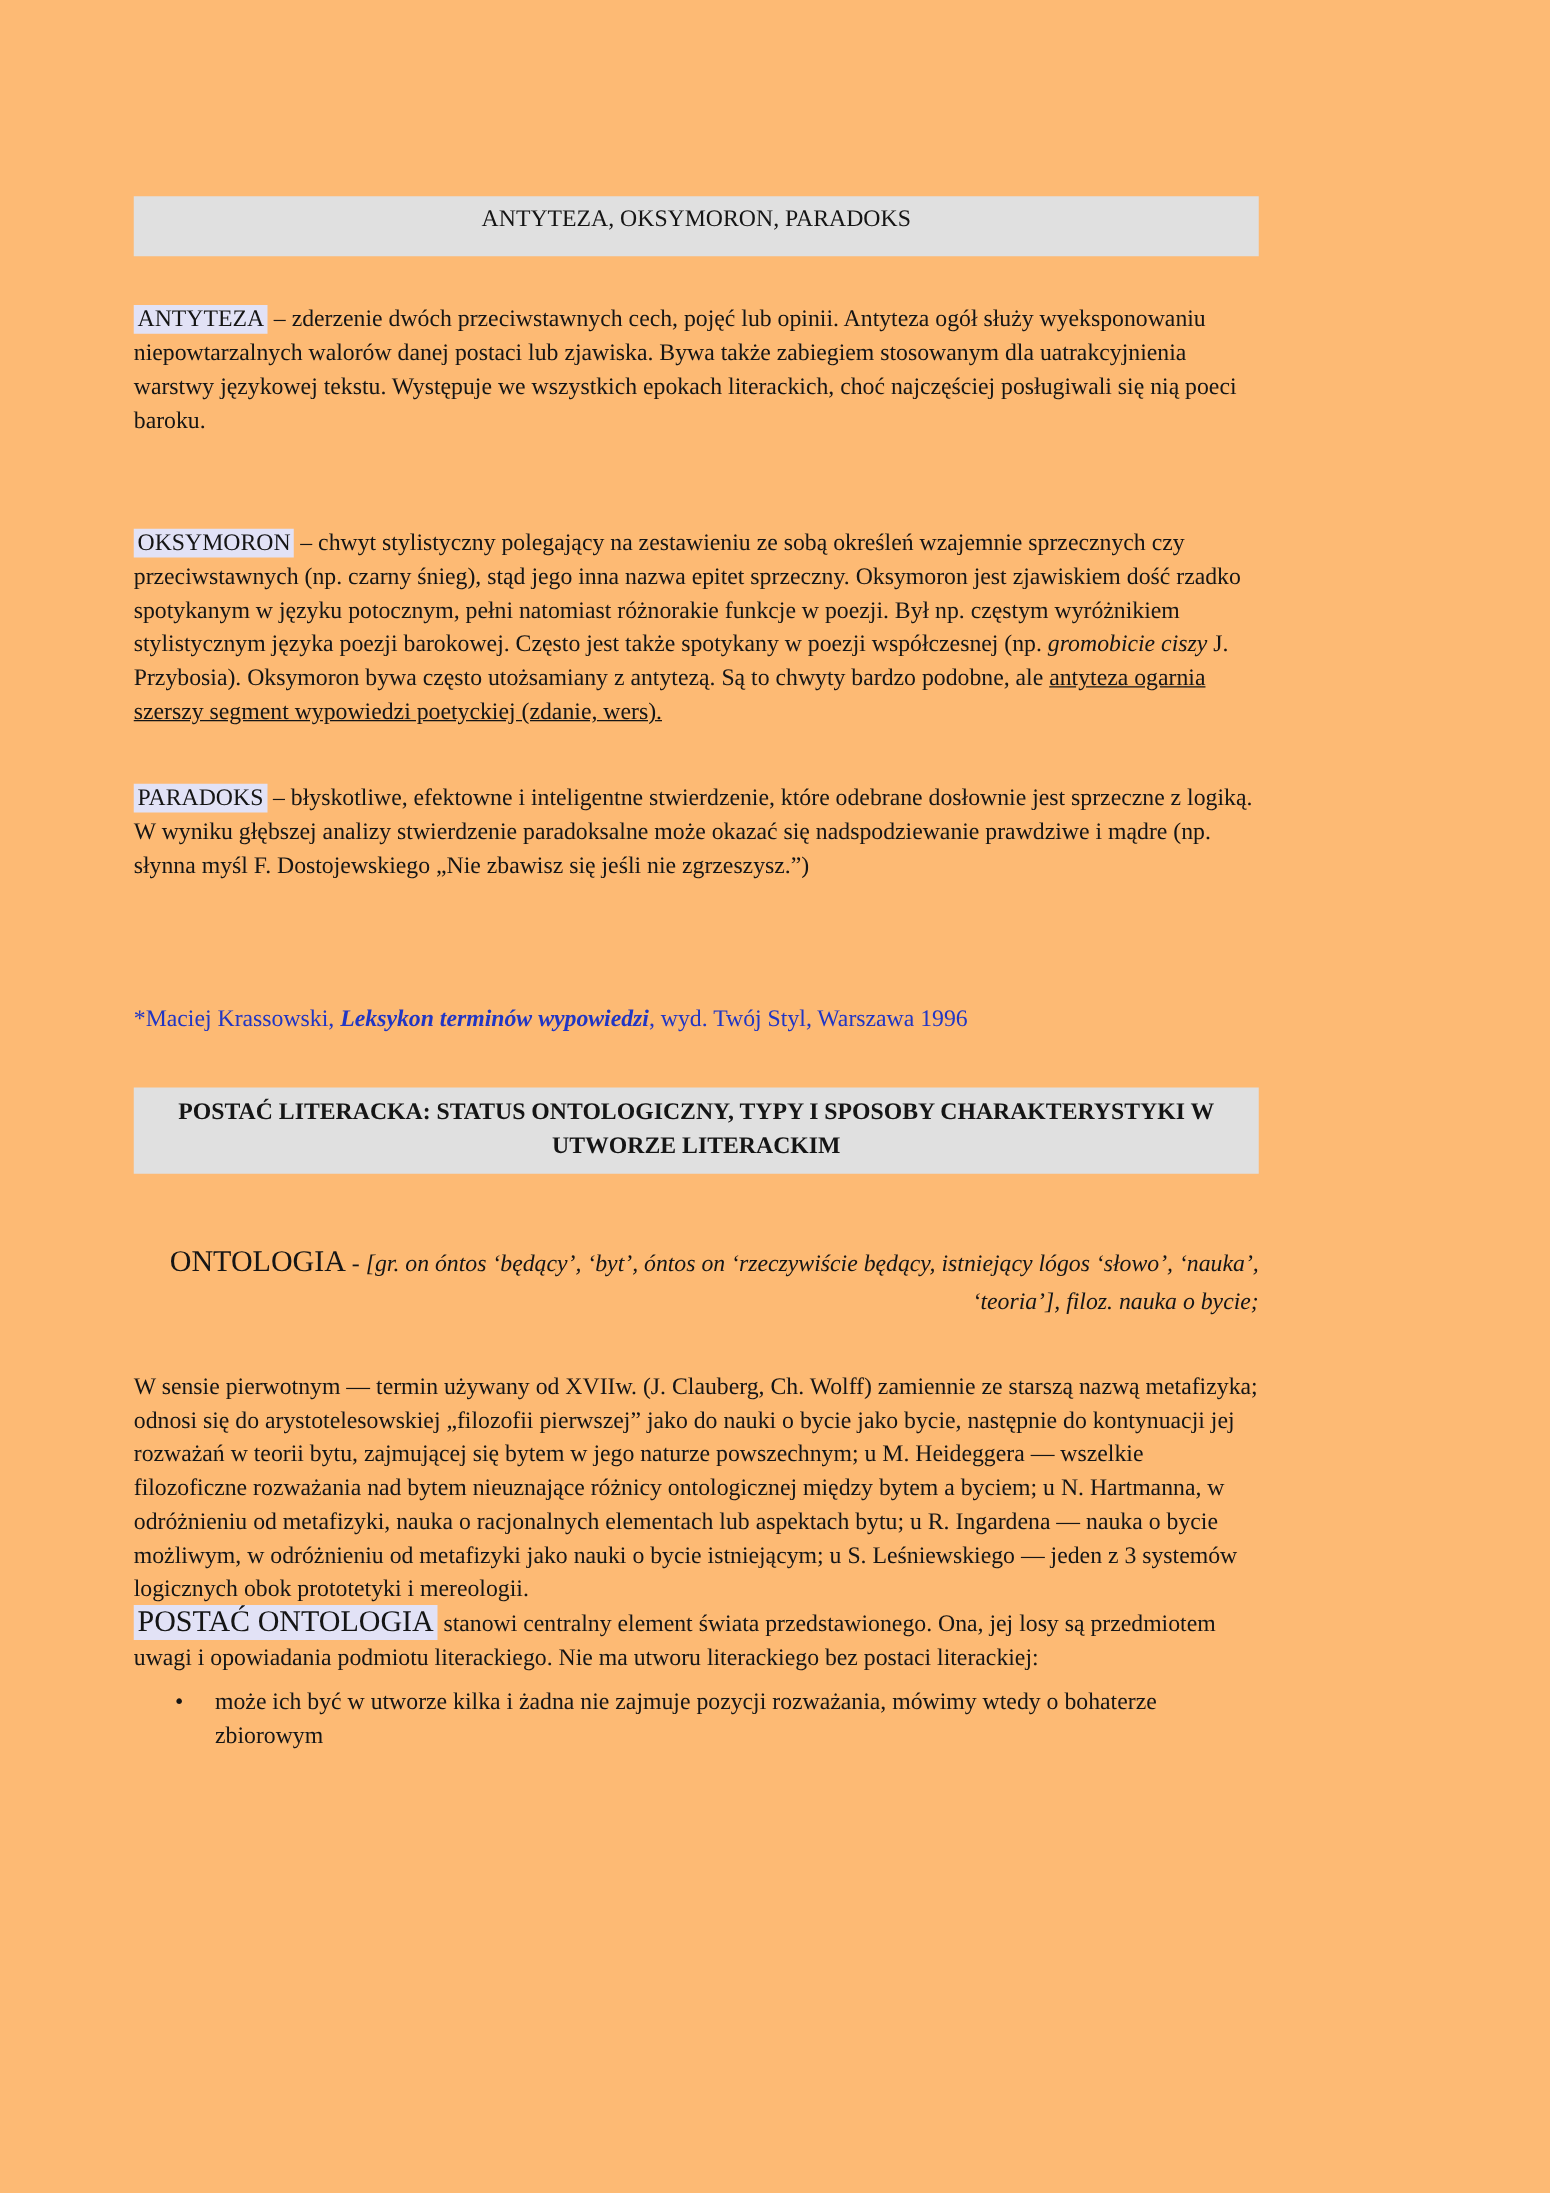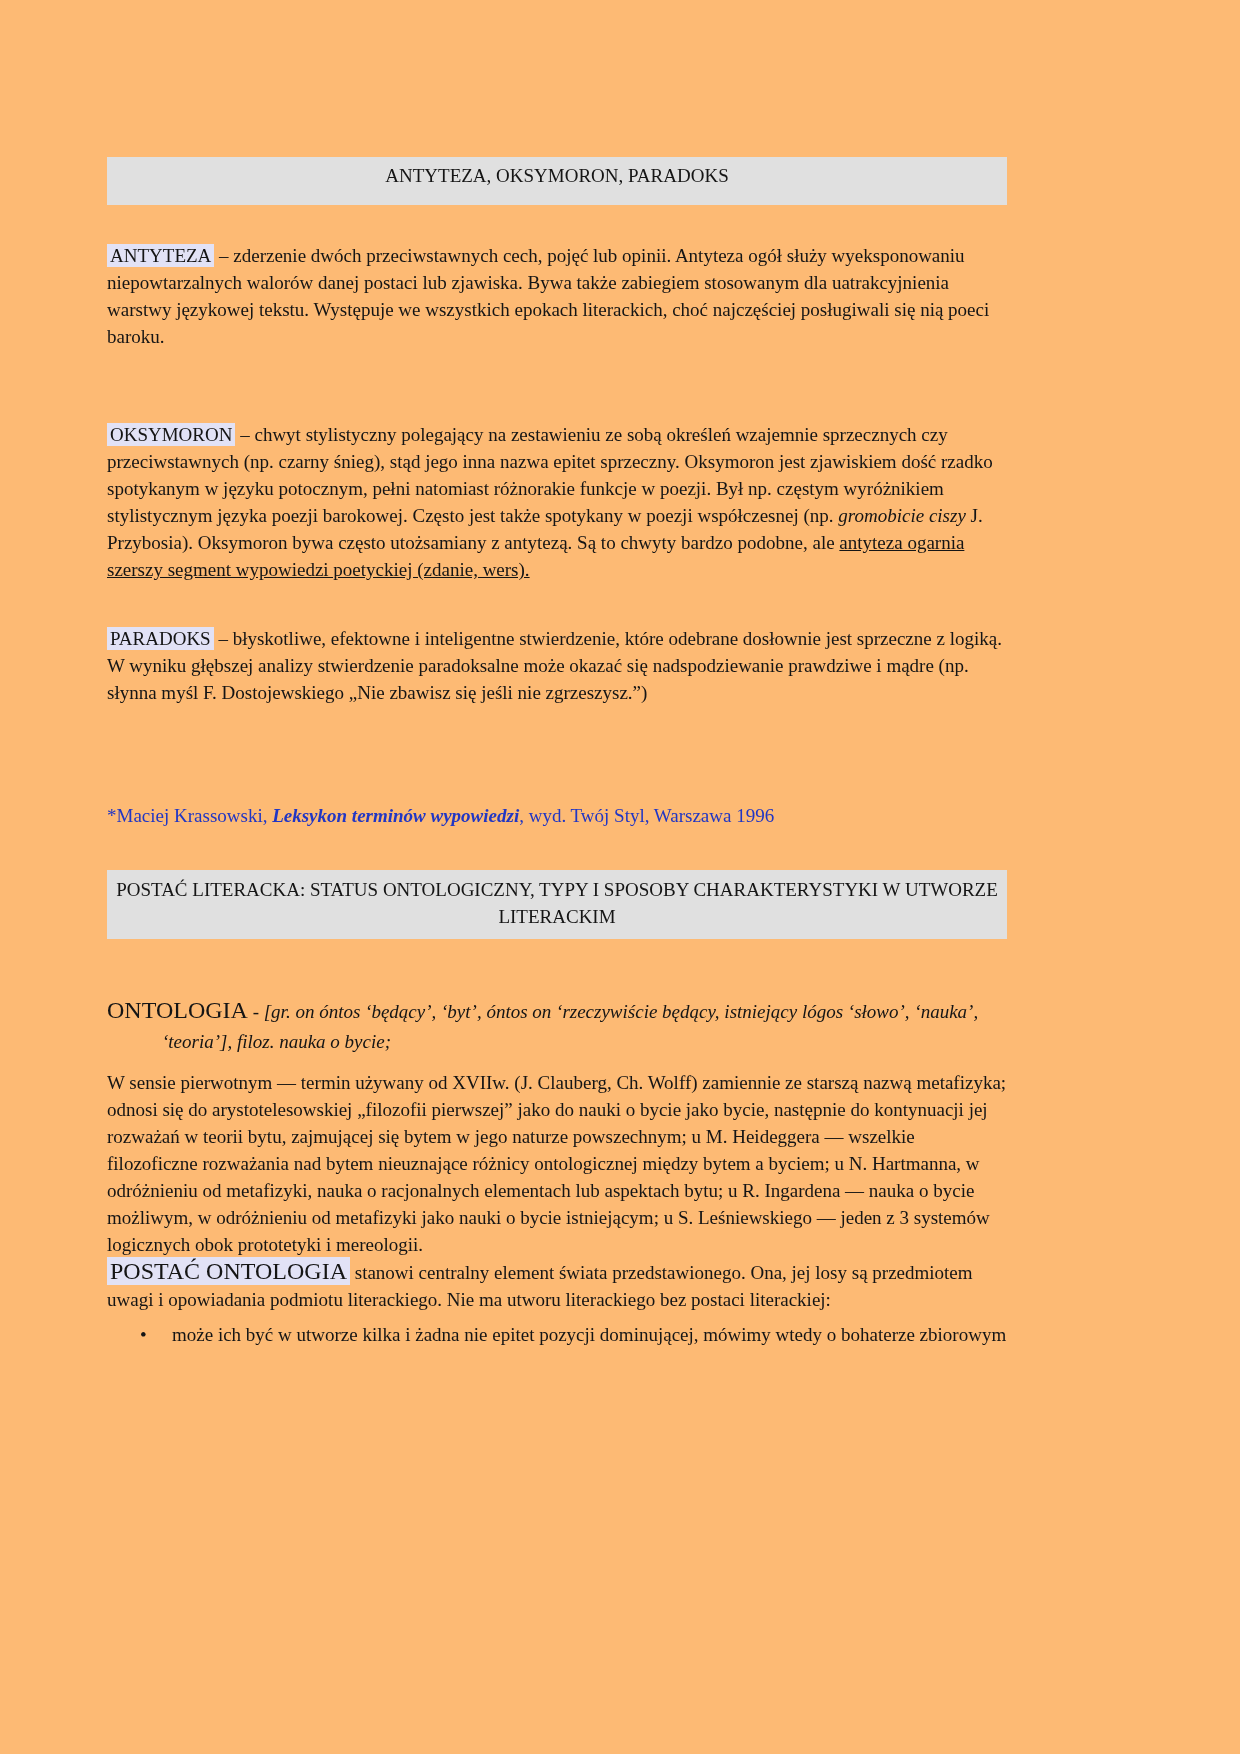--- a/index.html
+++ b/index.html
@@ -55,22 +55,22 @@
     padding-left:33px;
     flex:none;
   }
   .bullet-text{flex:1;}
   
   .mb-band1{margin-bottom:37px;}
   .mb-antyteza{margin-bottom:71px;}
   .mb-oksymoron{margin-bottom:42px;}
   .mb-paradoks{margin-bottom:96px;}
   .mb-citation1{margin-bottom:41px;}
-  .mb-band2{margin-bottom:56px;}
-  .mb-ontologia-def{margin-bottom:12px;}
+  .mb-band2{margin-bottom:56px;font-weight:bold;}
+  .mb-ontologia-def{margin-bottom:39px;text-align:right;}
   .mb-ontologia-body{margin-bottom:0;}
   .mb-pwn{margin-bottom:42px;}
   .mb-postac{margin-bottom:8px;}
 </style>
 </head>
 <body>
 
 <div class="page">
   <div class="content">
 
@@ -92,17 +92,17 @@
 
     <p class="para italic ontologia-def mb-ontologia-def"><span class="ontologia-term">ONTOLOGIA</span><span class="ontologia-sep"> - </span><span>[gr. on óntos ‘będący’, ‘byt’, óntos on ‘rzeczywiście będący, istniejący lógos ‘słowo’, ‘nauka’, ‘teoria’], filoz. nauka o bycie;</span></p>
 
     <p class="para mb-ontologia-body"><span>W sensie pierwotnym — termin używany od XVIIw. (J. Clauberg, Ch. Wolff) zamiennie ze starszą nazwą metafizyka; odnosi się do arystotelesowskiej „filozofii pierwszej” jako do nauki o bycie jako bycie, następnie do kontynuacji jej rozważań w teorii bytu, zajmującej się bytem w jego naturze powszechnym; u M. Heideggera — wszelkie filozoficzne rozważania nad bytem nieuznające różnicy ontologicznej między bytem a byciem; u N. Hartmanna, w odróżnieniu od metafizyki, nauka o racjonalnych elementach lub aspektach bytu; u R. Ingardena — nauka o bycie możliwym, w odróżnieniu od metafizyki jako nauki o bycie istniejącym; u S. Leśniewskiego — jeden z 3 systemów logicznych obok prototetyki i mereologii.</span></p>
 
 
     <p class="para mb-postac"><span class="hl term-big">POSTAĆ ONTOLOGIA</span><span> stanowi centralny element świata przedstawionego. Ona, jej losy są przedmiotem uwagi i opowiadania </span><span class="bold">podmiotu literackiego</span><span>. Nie ma utworu literackiego bez postaci literackiej:</span></p>
 
     <div class="bullet-row">
       <span class="bullet-marker">•</span>
-      <span class="bullet-text"><span>może ich być w utworze kilka i żadna nie epitet pozycji dominującej, mówimy wtedy o </span><span class="bold">bohaterze zbiorowym</span></span>
+      <span class="bullet-text"><span>może ich być w utworze kilka i żadna nie zajmuje pozycji rozważania, mówimy wtedy o </span><span class="bold">bohaterze zbiorowym</span></span>
     </div>
 
   </div>
 </div>
 
 </body></html>

